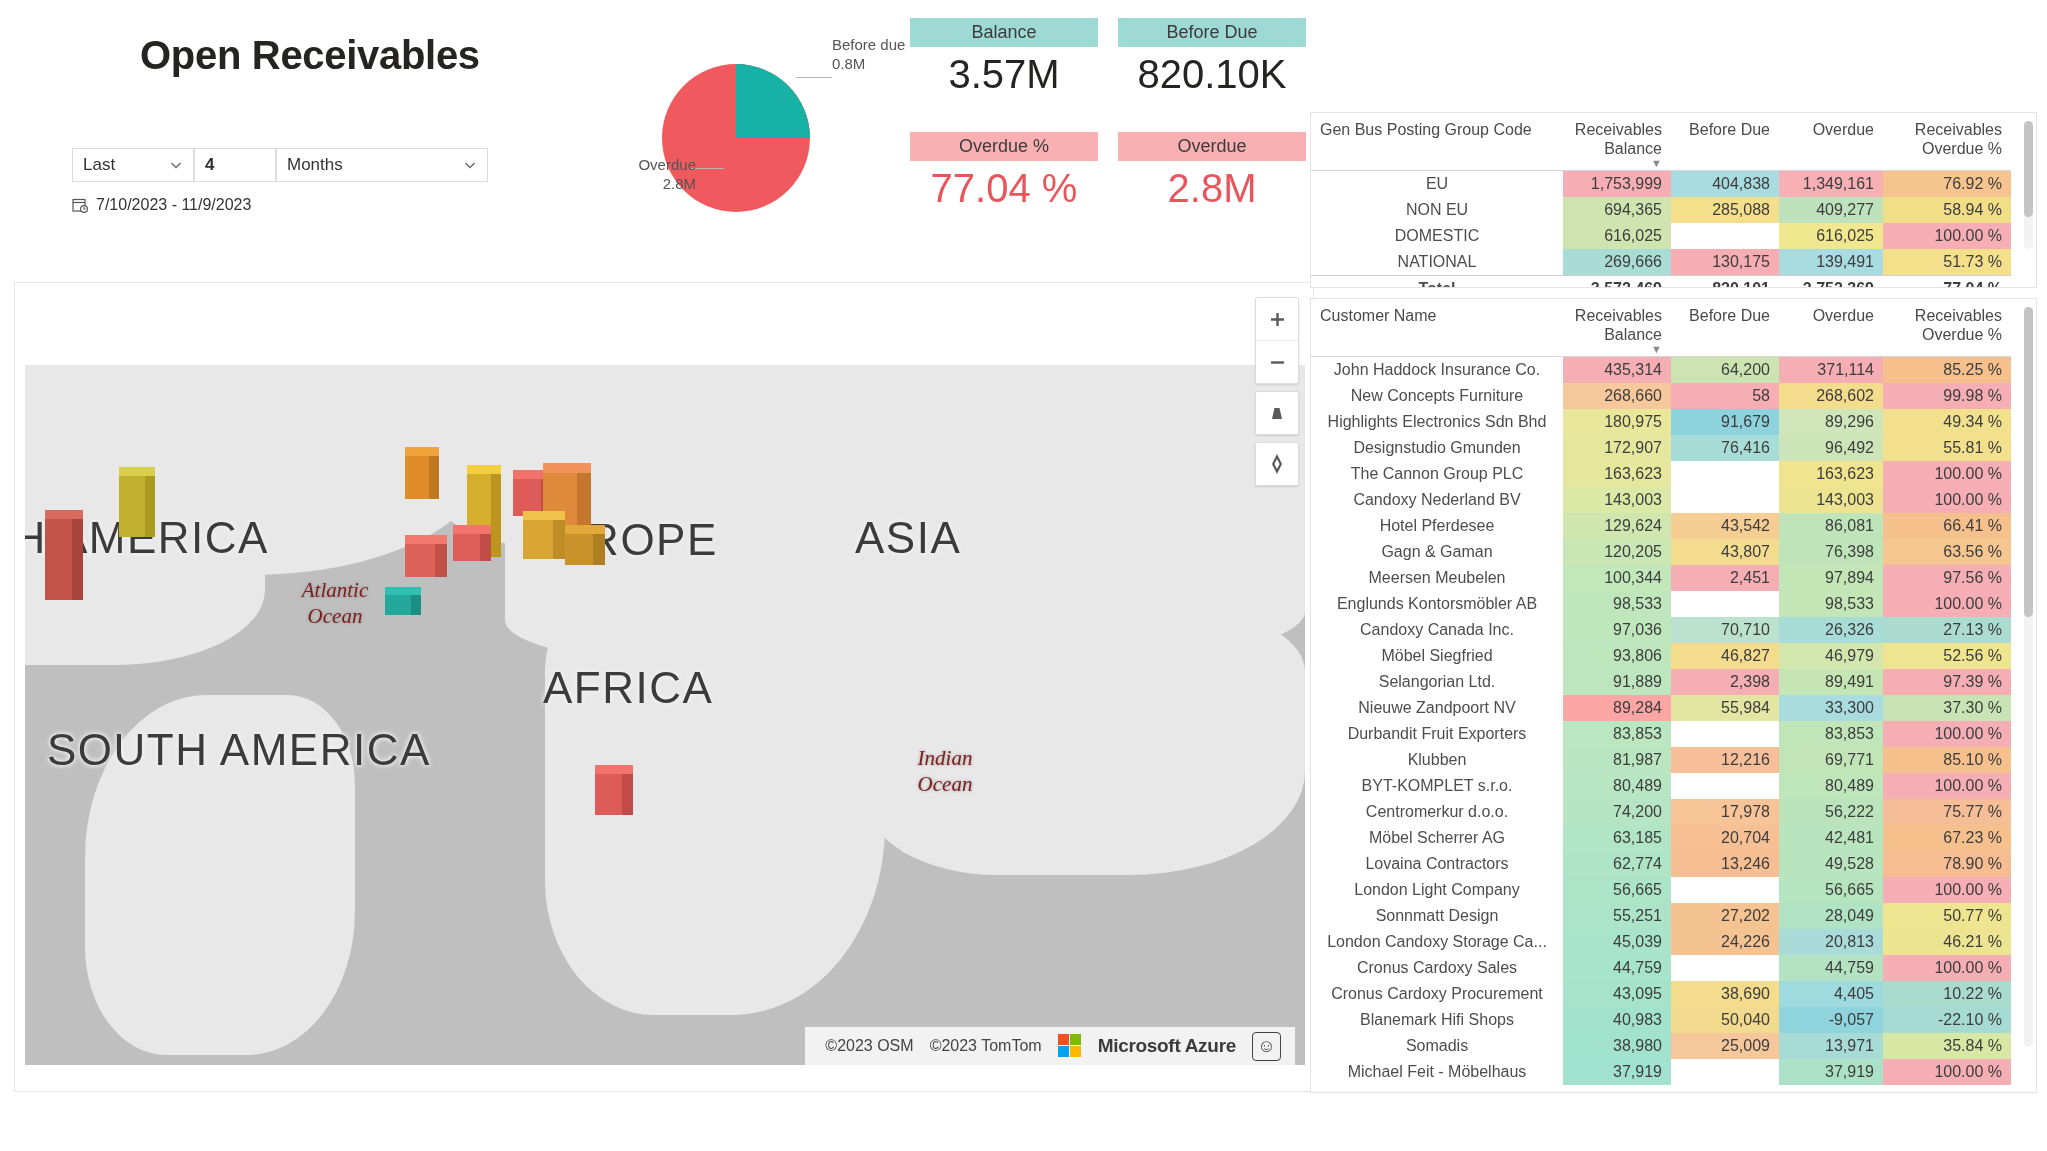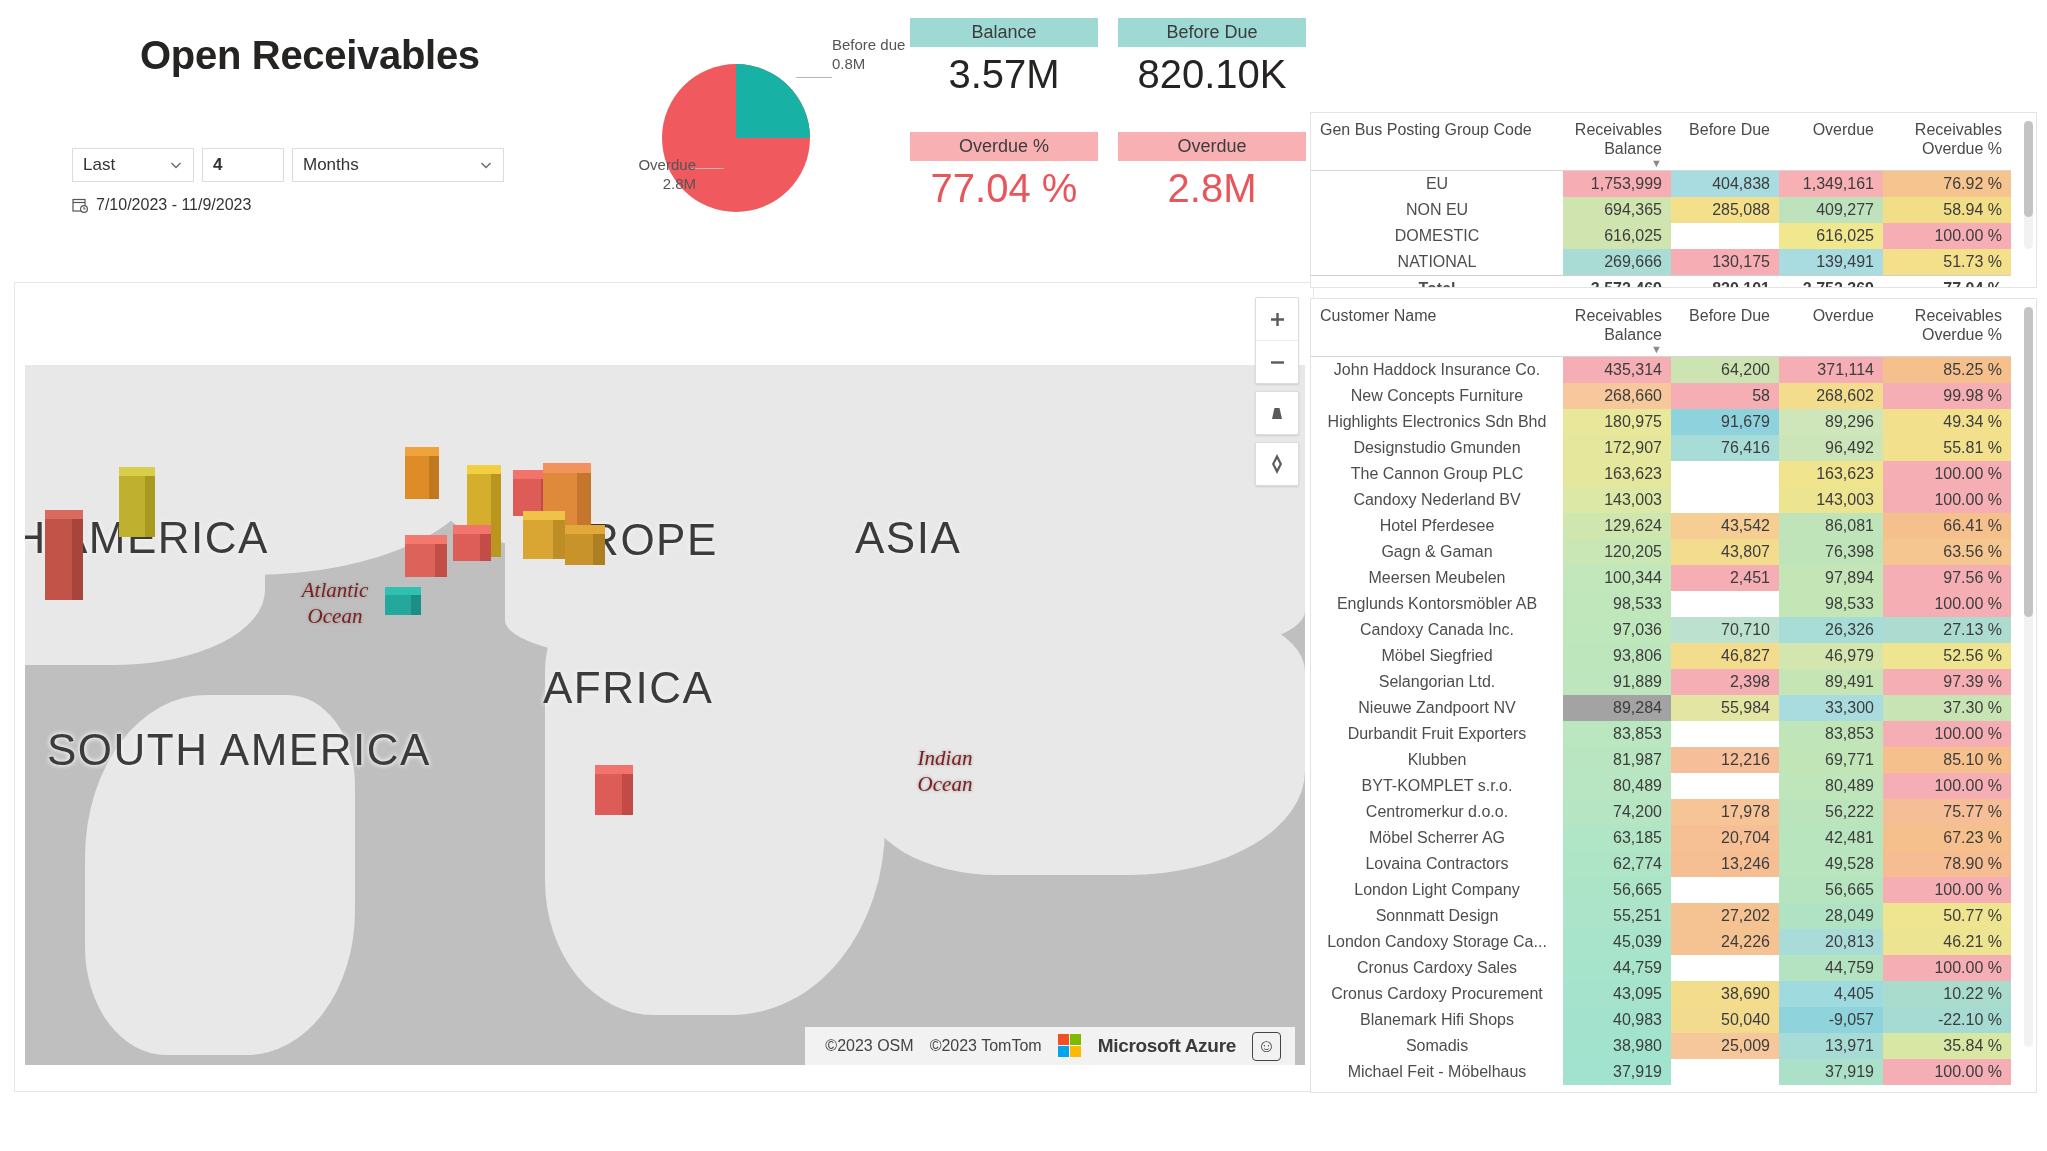--- a/index.html
+++ b/index.html
@@ -13,21 +13,21 @@
   }
 
   
   #page-title{
     position:absolute; left:140px; top:33px;
     font-size:40px; font-weight:bold; color:#252423;
     letter-spacing:-0.3px;
   }
 
   
-  #date-slicer{ position:absolute; left:72px; top:148px; display:flex; gap:8px; }
+  #date-slicer{ position:absolute; left:72px; top:148px; display:flex; }
   .slicer-box{
     background:#fff; border:1px solid #dcdcdc; height:34px;
     display:flex; align-items:center; padding:0 10px;
     font-size:17px; color:#333; box-sizing:border-box;
   }
   .slicer-box.sel{ width:122px; justify-content:space-between; }
   .slicer-box.num{ width:82px; font-weight:bold; }
   .slicer-box.unit{ width:212px; justify-content:space-between; }
   .chev{ width:14px; height:14px; flex:0 0 14px; }
   .chev svg{ display:block; }
@@ -513,21 +513,21 @@
         </tr>
         <tr>
           <td class="lbl">Selangorian Ltd.</td>
           <td class="" style="background: rgb(189, 230, 190);">91,889</td>
           <td class="" style="background: rgb(244, 174, 180);">2,398</td>
           <td class="" style="background: rgb(198, 229, 181);">89,491</td>
           <td class="" style="background: rgb(244, 174, 180);">97.39 %</td>
         </tr>
         <tr>
           <td class="lbl">Nieuwe Zandpoort NV</td>
-          <td class="" style="background: #a3a3a3; padding-left: 43px;">89,284</td>
+          <td class="" style="background: #fca5a5; padding-left: 43px;">89,284</td>
           <td class="" style="background: rgb(226, 230, 162);">55,984</td>
           <td class="" style="background: rgb(168, 220, 222);">33,300</td>
           <td class="" style="background: rgb(201, 228, 180);">37.30 %</td>
         </tr>
         <tr>
           <td class="lbl">Durbandit Fruit Exporters</td>
           <td class="" style="background: rgb(186, 230, 192);">83,853</td>
           <td class="" style="background: rgb(255, 255, 255);"></td>
           <td class="" style="background: rgb(192, 229, 185);">83,853</td>
           <td class="" style="background: rgb(244, 174, 180);">100.00 %</td>

